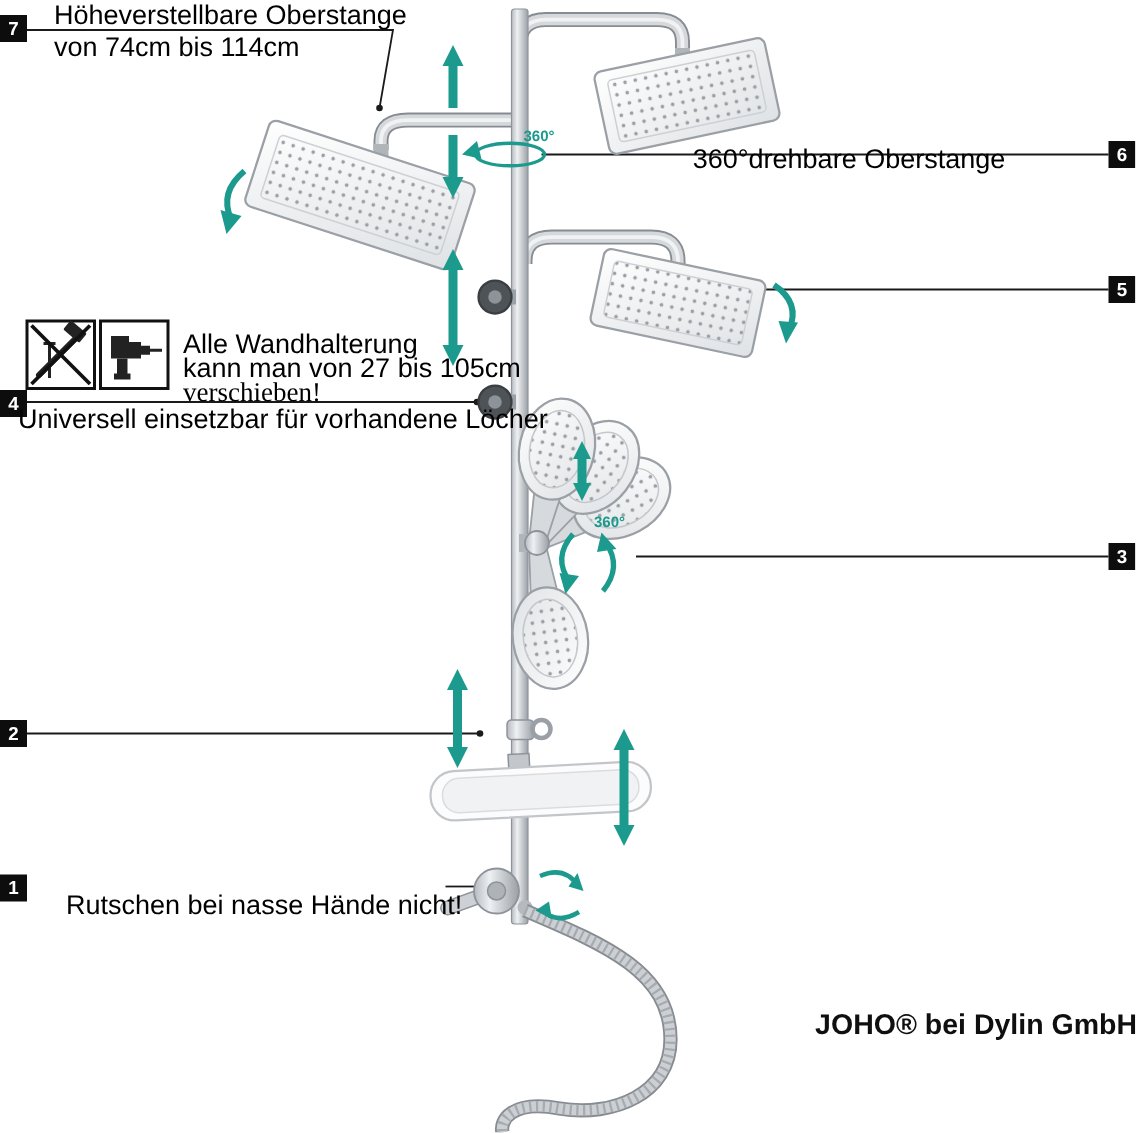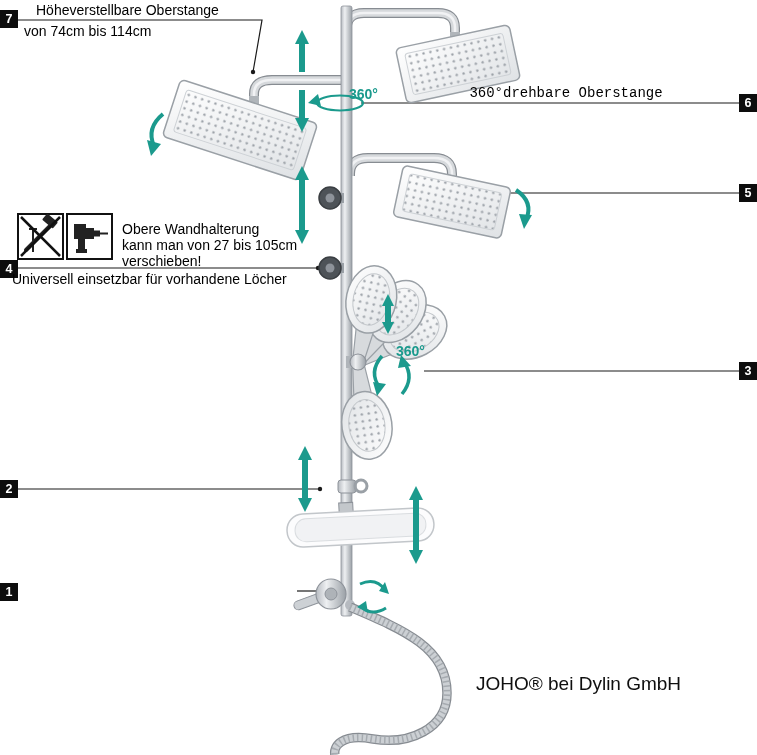--- a/index.html
+++ b/index.html
@@ -3,25 +3,25 @@
 <meta charset="utf-8">
 <style>
   * { margin:0; padding:0; box-sizing:border-box; }
   html,body { background:#ffffff; font-family:"Liberation Sans", sans-serif; }
   .stage { position:relative; width:757px; height:755px; background:#ffffff; overflow:hidden; }
   .stage > svg { position:absolute; left:0; top:0; }
   .badge {
     position:absolute; width:18px; height:18px; background:#0d0d0d; color:#ffffff;
     font-size:12.5px; font-weight:bold; display:flex; align-items:center; justify-content:center;
   }
-  .lbl { position:absolute; font-size:14px; color:#000; white-space:nowrap; line-height:16px; }
+  .lbl { position:absolute; font-size:18px; color:#000; white-space:nowrap; line-height:16px; }
   .lbl.center { text-align:center; }
-  .rot { position:absolute; font-size:14px; font-weight:bold; color:#1b9a8d; white-space:nowrap; }
-  .footer { position:absolute; left:476px; top:666px; width:256px; text-align:left;
-    font-weight:normal; font-size:19px; line-height:35px; color:#0f0f0f; }
+  .rot { position:absolute; font-size:10px; font-weight:bold; color:#1b9a8d; white-space:nowrap; }
+  .footer { position:absolute; left:502px; top:666px; width:256px; text-align:right;
+    font-weight:bold; font-size:19px; line-height:35px; color:#0f0f0f; }
 </style>
 </head>
 <body>
 
 <div class="stage">
 
   <svg width="757" height="755" viewBox="0 0 757 755">
     <defs>
       <pattern id="dots" width="7" height="7" patternUnits="userSpaceOnUse">
         <circle cx="3.5" cy="3.5" r="1.2" fill="#9aa0a6"></circle>
@@ -218,32 +218,33 @@
 
   <div class="badge" style="left:0; top:10px;">7</div>
   <div class="badge" style="left:739px; top:94px;">6</div>
   <div class="badge" style="left:739px; top:184px;">5</div>
   <div class="badge" style="left:0; top:260px;">4</div>
   <div class="badge" style="left:739px; top:362px;">3</div>
   <div class="badge" style="left:0; top:480px;">2</div>
   <div class="badge" style="left:0; top:583px;">1</div>
 
   <div class="lbl" style="left:36px; top:2px;">Höheverstellbare Oberstange</div>
-  <div class="lbl" style="left:24px; top:23px;">von 74cm bis 114cm</div>
-
-  <div class="lbl center" style="left:460px; top:85px; width:212px;font-family:Liberation Mono, monospace;">360°drehbare Oberstange</div>
-
-
-  <div class="lbl" style="left:122px; top:221px;">Obere Wandhalterung</div>
+  <div class="lbl" style="left:36px; top:23px;">von 74cm bis 114cm</div>
+
+  <div class="lbl center" style="left:460px; top:98px; width:212px;">360°drehbare Oberstange</div>
+
+
+  <div class="lbl" style="left:122px; top:221px;">Alle Wandhalterung</div>
   <div class="lbl" style="left:122px; top:237px;">kann man von 27 bis 105cm</div>
-  <div class="lbl" style="left:122px; top:253px;">verschieben!</div>
+  <div class="lbl" style="left:122px; top:253px;font-family:Liberation Serif, serif;">verschieben!</div>
   <div class="lbl" style="left:12px; top:271px;">Universell einsetzbar für vorhandene Löcher</div>
 
 
 
+  <div class="lbl" style="left:44px; top:595px;">Rutschen bei nasse Hände nicht!</div>
 
   <div class="rot" style="left:349px; top:86px;">360°</div>
   <div class="rot" style="left:396px; top:343px;">360°</div>
 
   <div class="footer">
     <div>JOHO® bei Dylin GmbH</div>
   </div>
 
 </div>
 

